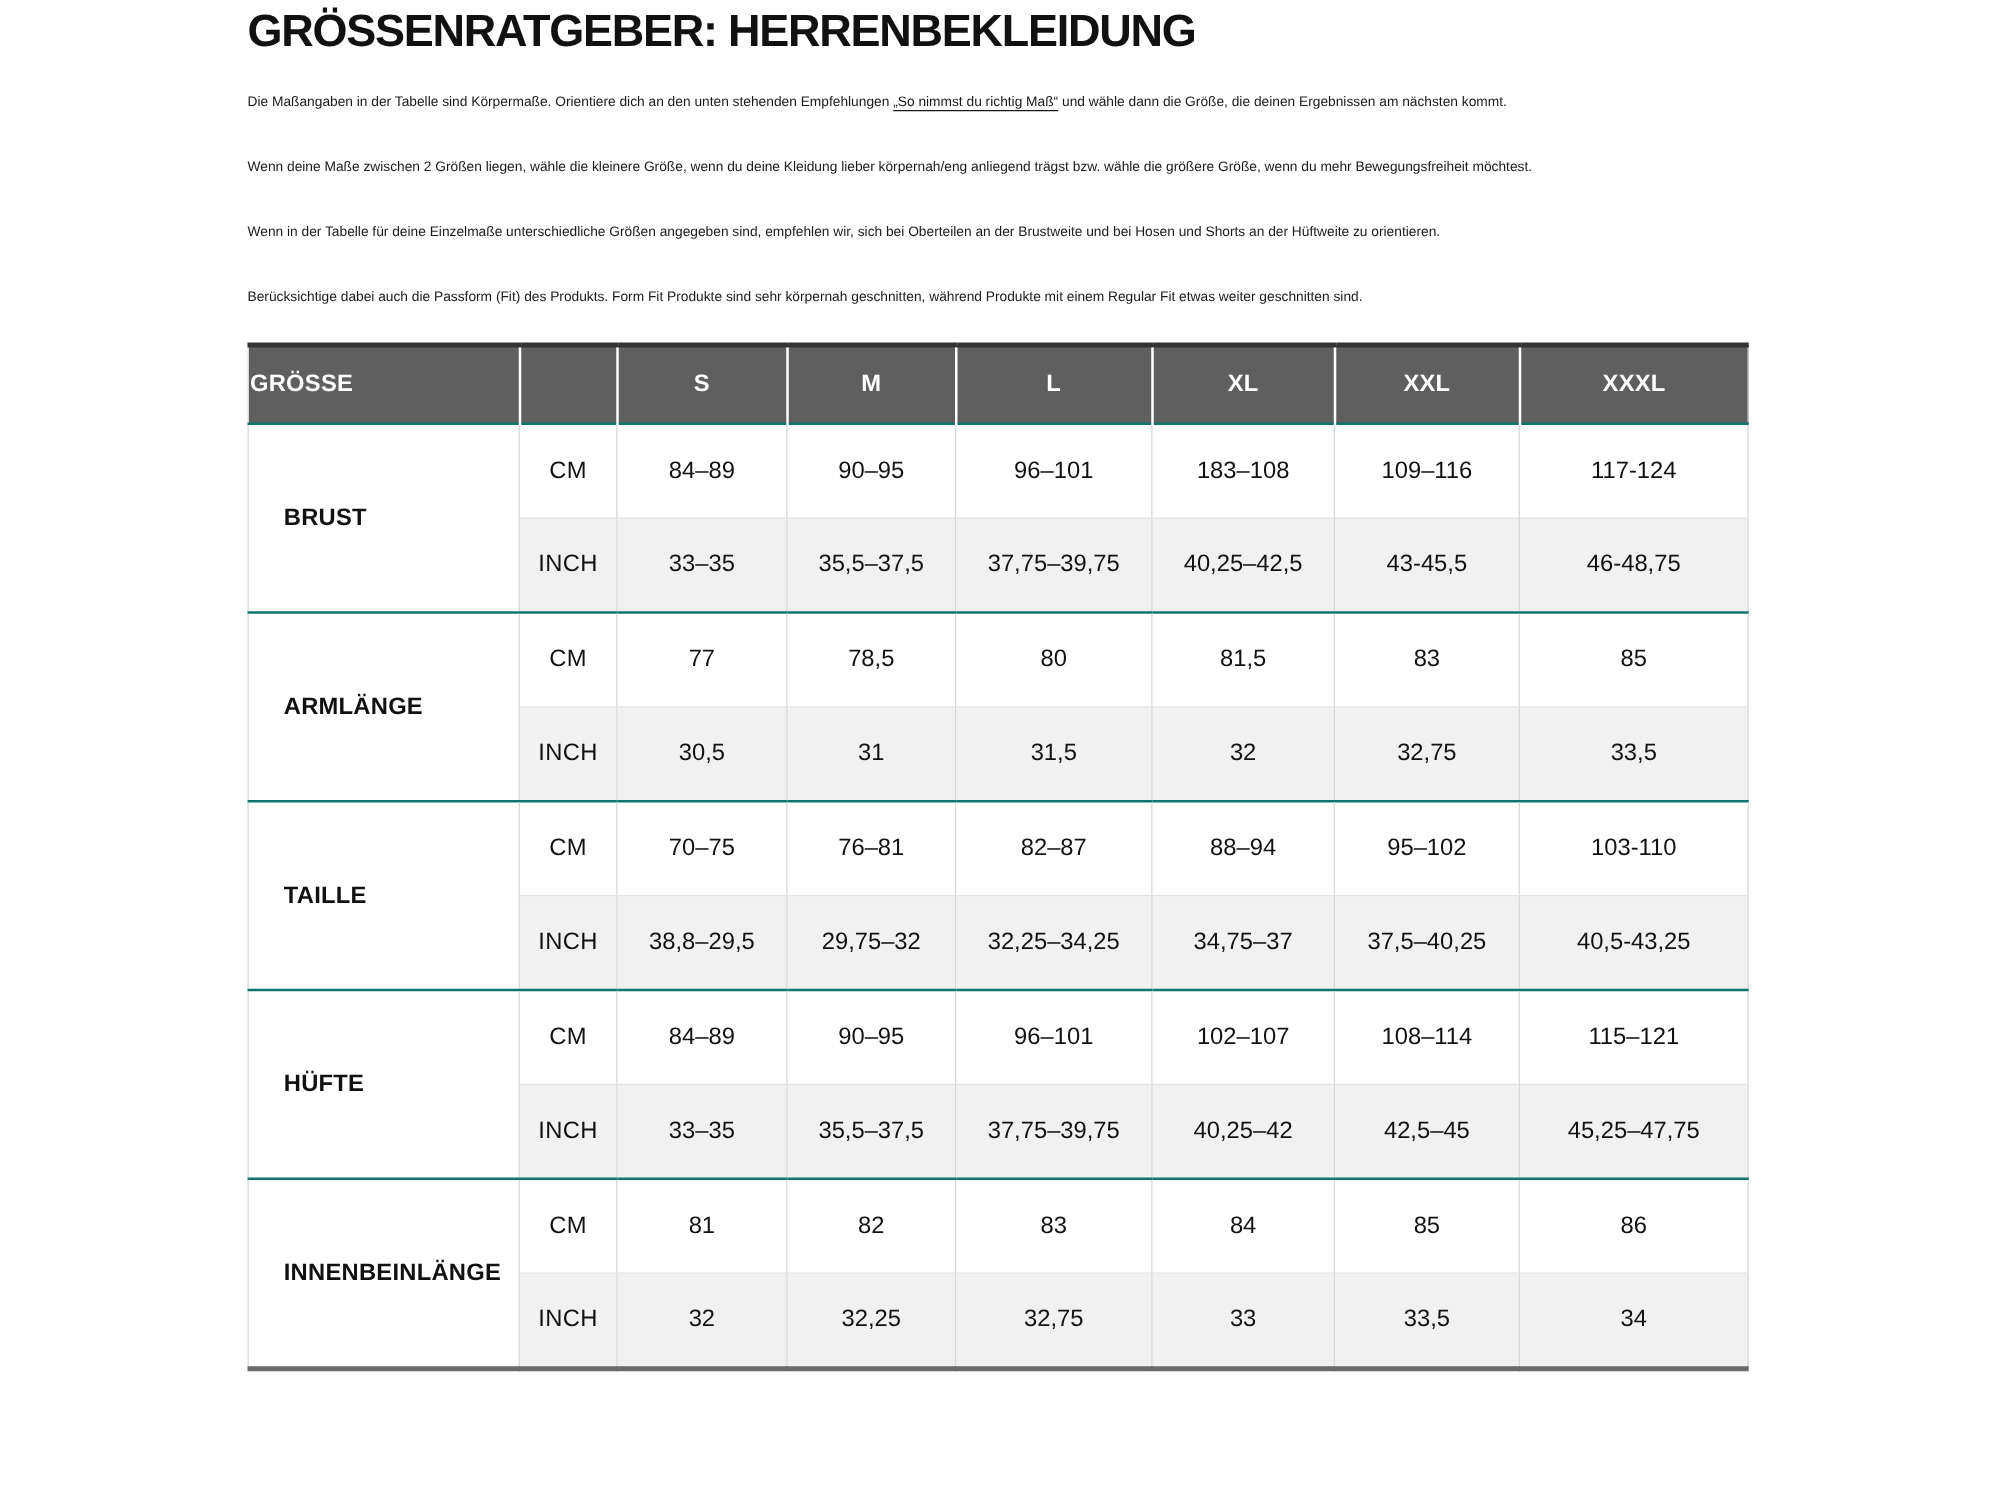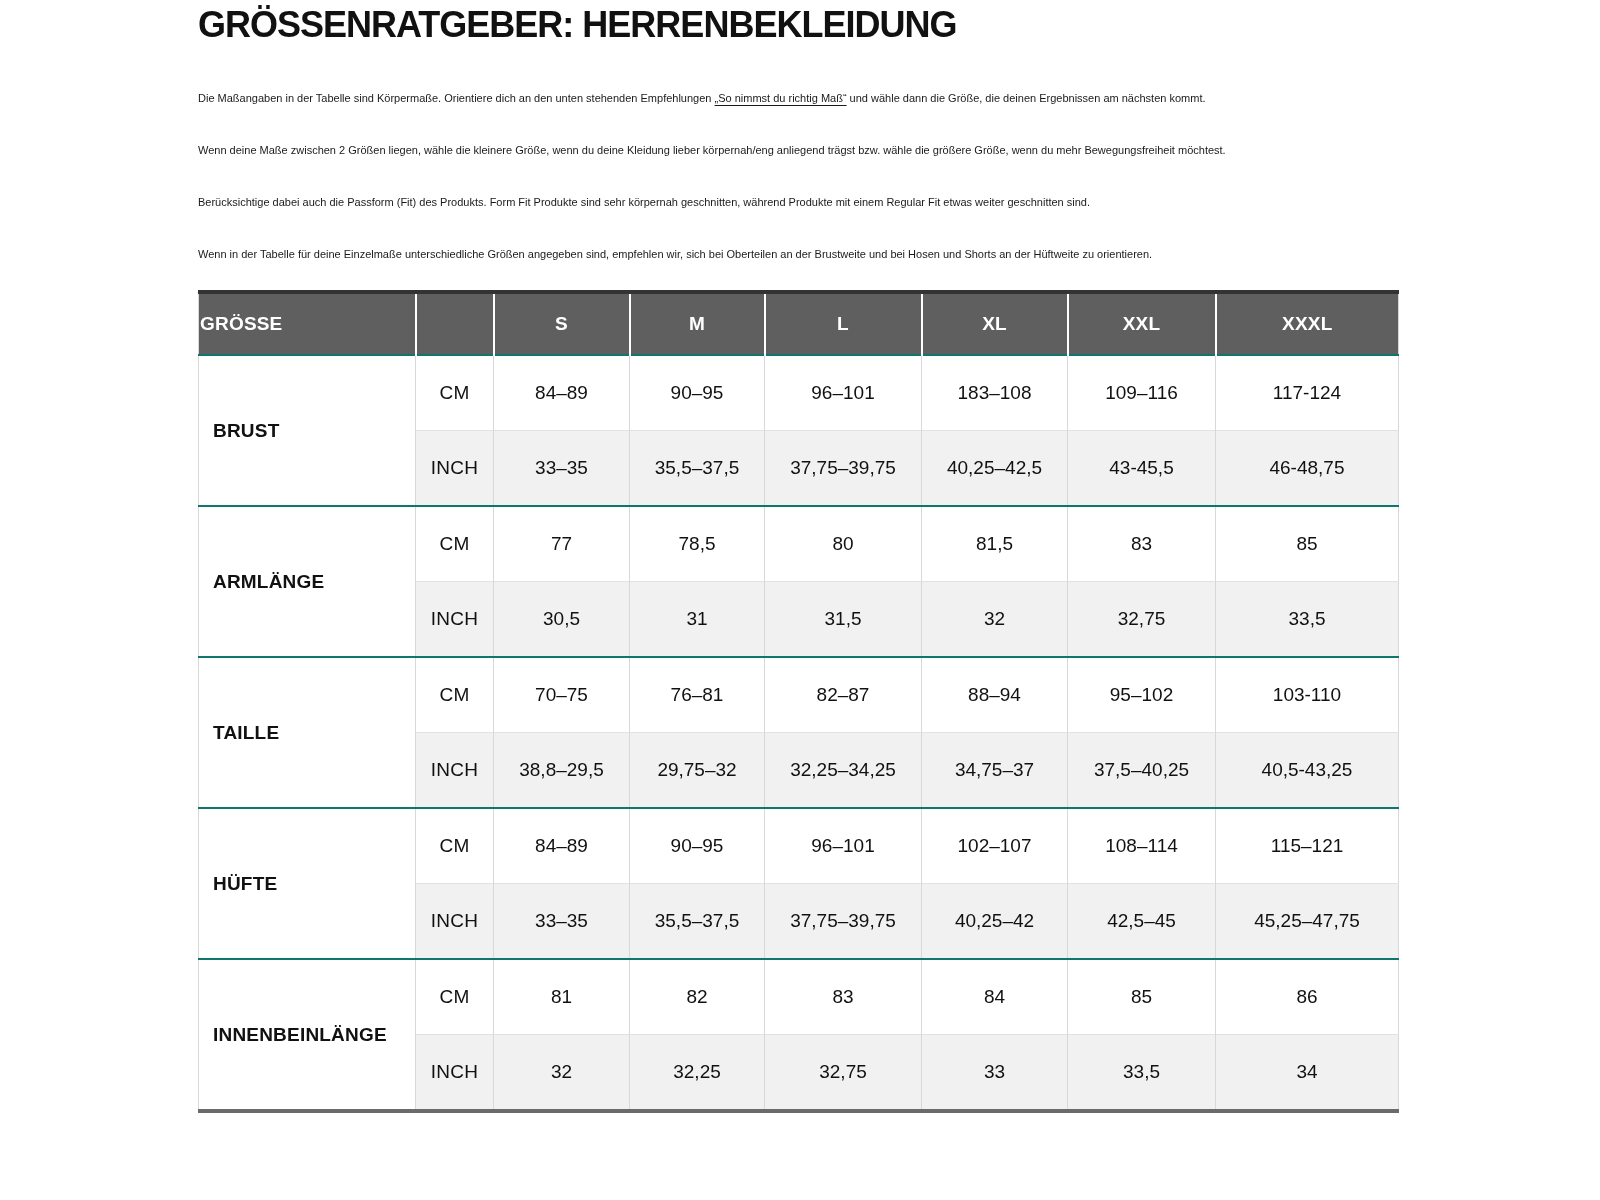--- a/index.html
+++ b/index.html
@@ -12,21 +12,21 @@
     height: 1200px;
     overflow: hidden;
   }
   .page {
     padding: 4px 198px 0 198px;
   }
   .page-title {
     font-size: 36px;
     font-weight: bold;
     letter-spacing: -1px;
-    margin: 0 0 36px 0;
+    margin: 0 0 20px 0;
     color: #111111;
     white-space: nowrap;
   }
   .intro p {
     font-size: 11px;
     line-height: 33px;
     margin: 0 0 19px 0;
     max-width: 1200px;
     color: #1a1a1a;
   }
@@ -68,40 +68,40 @@
     background: #ffffff;
   }
   table.size-table td:last-child { border-right: none; }
   tr.row-cm td { border-top: 2px solid #0f766e; }
   tr.row-inch td { border-top: 1px solid #e2e2e2; background: #f1f1f1; }
   td.label-cell {
     background: #ffffff !important;
     font-weight: bold;
     font-size: 20px;
     text-align: left !important;
-    padding-left: 14px;
+    padding-left: 28px;
     letter-spacing: 0.2px;
   }
   td.unit-cell {
     font-size: 18px;
     letter-spacing: 0.3px;
   }
 </style>
 </head>
 <body>
 
 <div class="page">
 
   <h1 class="page-title">GRÖSSENRATGEBER: HERRENBEKLEIDUNG</h1>
 
   <div class="intro">
     <p><span>Die Maßangaben in der Tabelle sind Körpermaße. Orientiere dich an den unten stehenden Empfehlungen </span><a class="measure-link">„So nimmst du richtig Maß“</a><span> und wähle dann die Größe, die deinen Ergebnissen am nächsten kommt.</span></p>
     <p>Wenn deine Maße zwischen 2 Größen liegen, wähle die kleinere Größe, wenn du deine Kleidung lieber körpernah/eng anliegend trägst bzw. wähle die größere Größe, wenn du mehr Bewegungsfreiheit möchtest.</p>
+    <p>Wenn in der Tabelle für deine Einzelmaße unterschiedliche Größen angegeben sind, empfehlen wir, sich bei Oberteilen an der Brustweite und bei Hosen und Shorts an der Hüftweite zu orientieren.</p>
     <p>Berücksichtige dabei auch die Passform (Fit) des Produkts. Form Fit Produkte sind sehr körpernah geschnitten, während Produkte mit einem Regular Fit etwas weiter geschnitten sind.</p>
-    <p>Wenn in der Tabelle für deine Einzelmaße unterschiedliche Größen angegeben sind, empfehlen wir, sich bei Oberteilen an der Brustweite und bei Hosen und Shorts an der Hüftweite zu orientieren.</p>
   </div>
 
   <table class="size-table">
     <colgroup>
       <col style="width:217px">
         <col style="width:78px">
         <col style="width:136px">
         <col style="width:135px">
         <col style="width:157px">
         <col style="width:146px">

